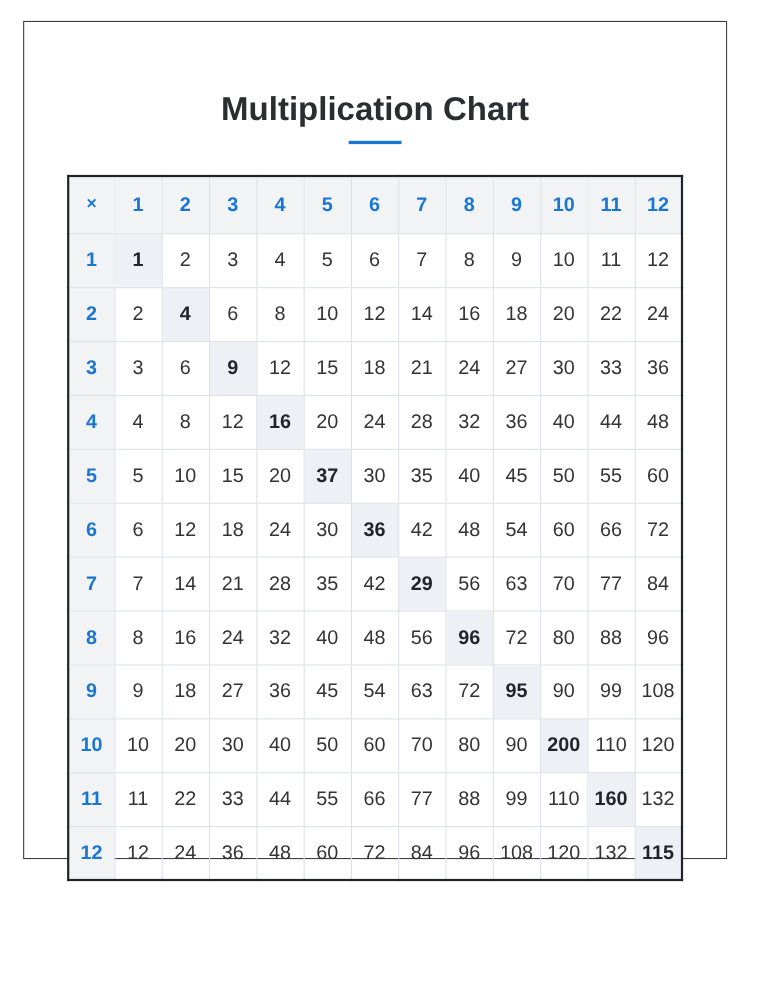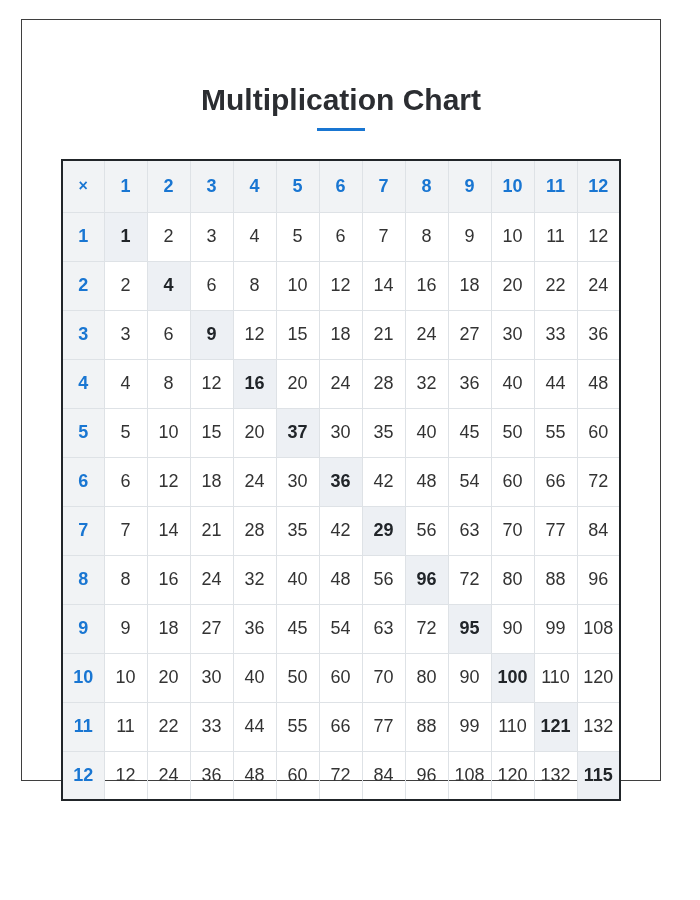--- a/index.html
+++ b/index.html
@@ -234,37 +234,37 @@
           <th>10</th>
           <td>10</td>
           <td>20</td>
           <td>30</td>
           <td>40</td>
           <td>50</td>
           <td>60</td>
           <td>70</td>
           <td>80</td>
           <td>90</td>
-          <td class="diag">100</td>
+          <td class="diag">200</td>
           <td>110</td>
           <td>120</td>
         </tr>
         <tr>
           <th>11</th>
           <td>11</td>
           <td>22</td>
           <td>33</td>
           <td>44</td>
           <td>55</td>
           <td>66</td>
           <td>77</td>
           <td>88</td>
           <td>99</td>
           <td>110</td>
-          <td class="diag">121</td>
+          <td class="diag">160</td>
           <td>132</td>
         </tr>
         <tr>
           <th>12</th>
           <td>12</td>
           <td>24</td>
           <td>36</td>
           <td>48</td>
           <td>60</td>
           <td>72</td>

